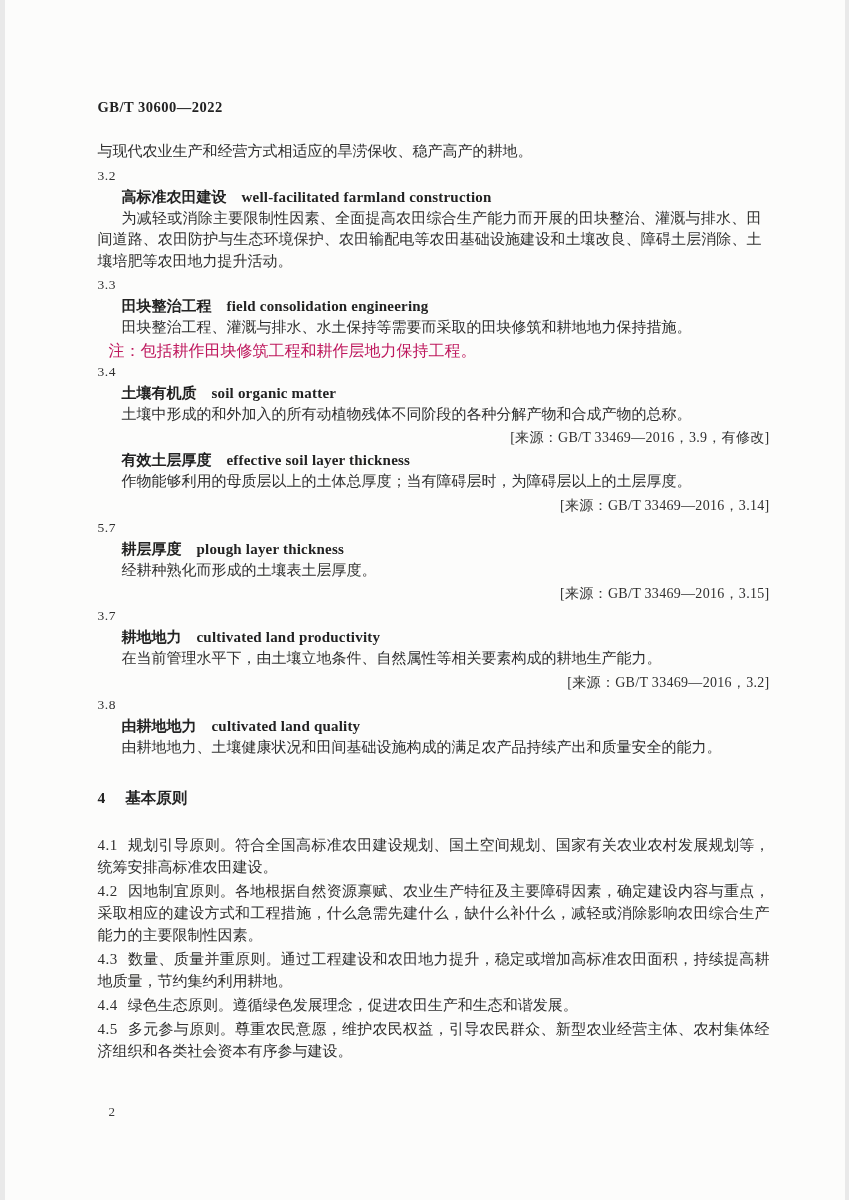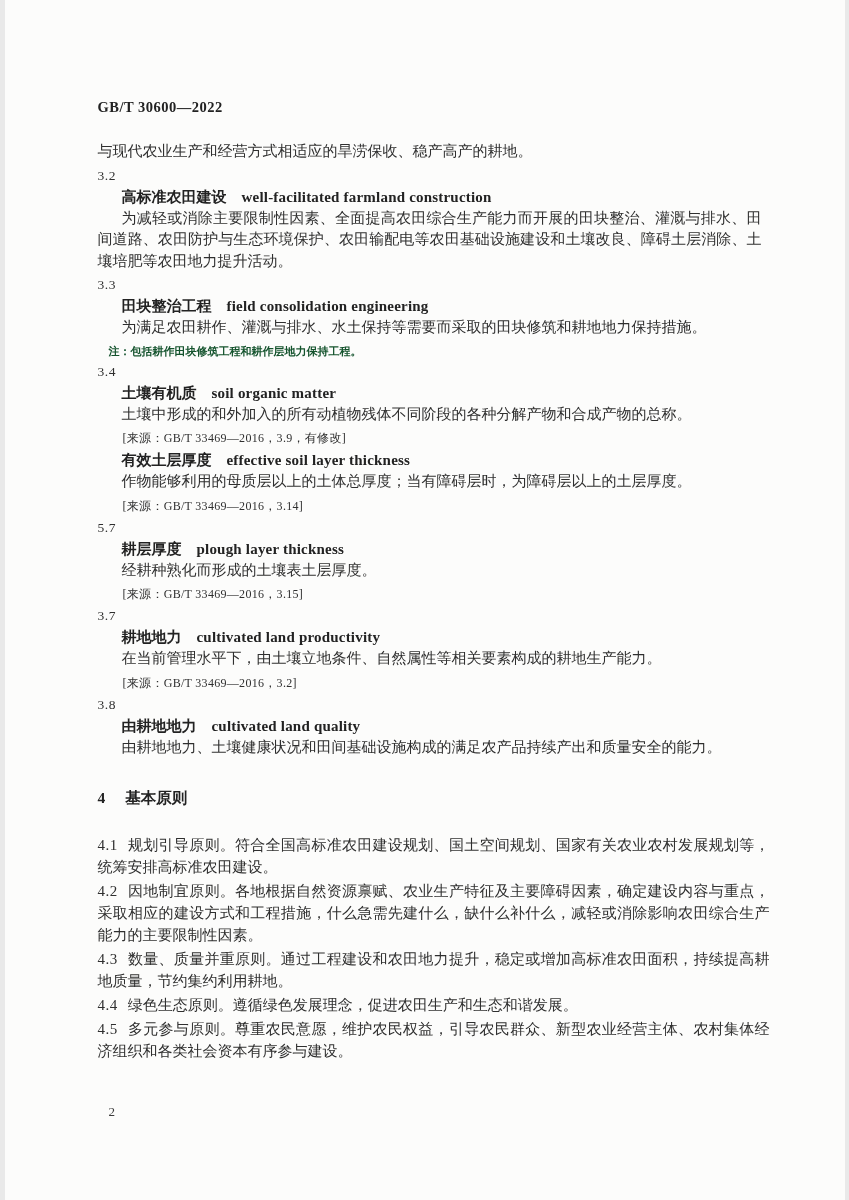--- a/index.html
+++ b/index.html
@@ -54,30 +54,30 @@
   }
   .tdef {
     margin: 2px 8px 0 0;
     font-size: 15px;
     line-height: 21.5px;
     text-indent: 24px;
     text-align: justify;
   }
   .tnote {
     margin: 4px 0 0 11px;
-    font-size: 11px;
+    font-size: 16px;
     line-height: 16px;
-    color: #14532d;
-    font-weight: bold;
+    color: #be185d;
   }
   .tsource {
     margin: 4px 0 0 25px;
-    font-size: 12px;
+    font-size: 14px;
     line-height: 18px;
     letter-spacing: 0.3px;
+    text-align: right;
   }
   .sec-heading {
     margin: 30px 0 0 0;
     font-size: 15.5px;
     line-height: 20px;
     font-weight: 700;
     color: #222;
   }
   .sec-heading .sec-num {
     margin-right: 20px;
@@ -120,21 +120,21 @@
         <span>高标准农田建设</span><span class="en">well-facilitated farmland construction</span>
       </p>
       <p class="tdef">为减轻或消除主要限制性因素、全面提高农田综合生产能力而开展的田块整治、灌溉与排水、田间道路、农田防护与生态环境保护、农田输配电等农田基础设施建设和土壤改良、障碍土层消除、土壤培肥等农田地力提升活动。</p>
     </section>
 
     <section>
       <p class="tnum">3.3</p>
       <p class="ttitle">
         <span>田块整治工程</span><span class="en">field consolidation engineering</span>
       </p>
-      <p class="tdef">为满足农田耕作、灌溉与排水、水土保持等需要而采取的田块修筑和耕地地力保持措施。</p>
+      <p class="tdef">田块整治工程、灌溉与排水、水土保持等需要而采取的田块修筑和耕地地力保持措施。</p>
       <p class="tnote">注：包括耕作田块修筑工程和耕作层地力保持工程。</p>
     </section>
 
     <section>
       <p class="tnum">3.4</p>
       <p class="ttitle">
         <span>土壤有机质</span><span class="en">soil organic matter</span>
       </p>
       <p class="tdef">土壤中形成的和外加入的所有动植物残体不同阶段的各种分解产物和合成产物的总称。</p>
       <p class="tsource">[来源：GB/T 33469—2016，3.9，有修改]</p>

